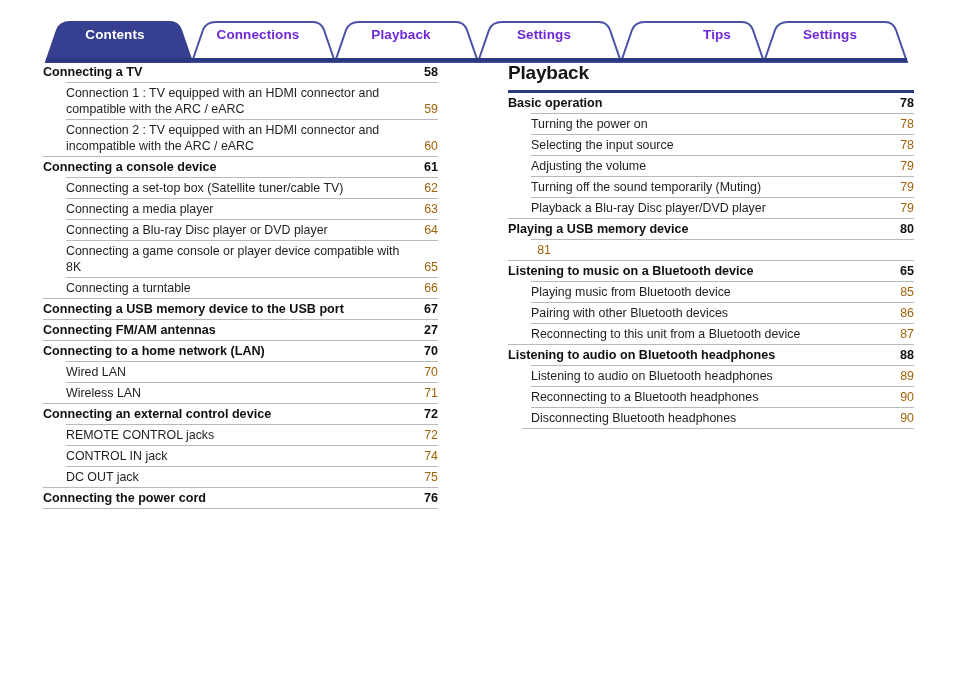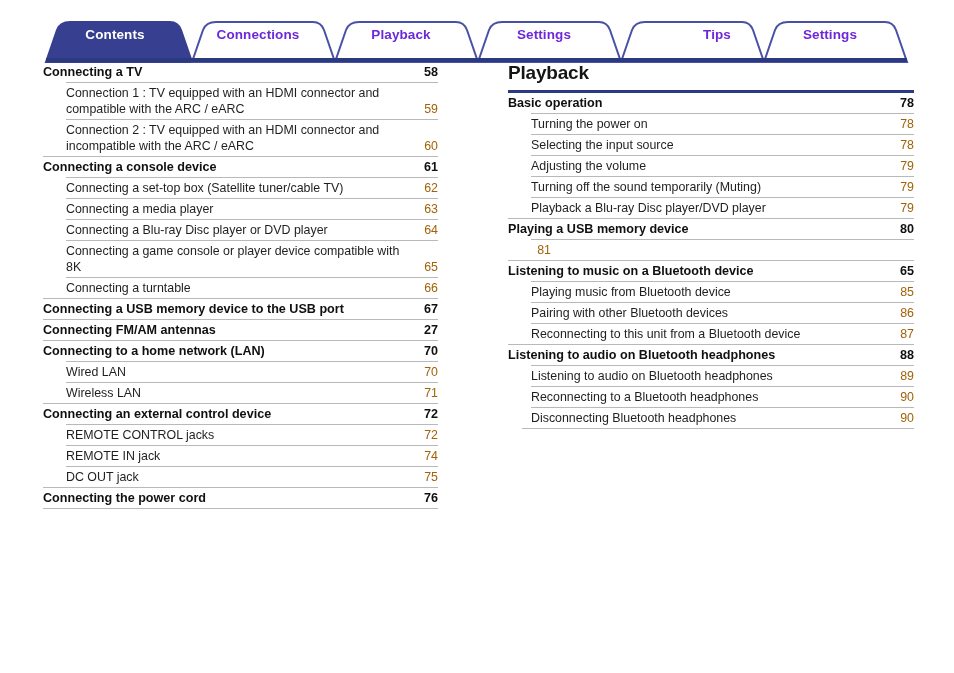--- a/index.html
+++ b/index.html
@@ -228,21 +228,21 @@
         </div>
         <div class="toc-row lvl1">
           <div class="toc-text">Connecting an external control device</div>
           <div class="toc-page">72</div>
         </div>
         <div class="toc-row lvl2">
           <div class="toc-text">REMOTE CONTROL jacks</div>
           <div class="toc-page">72</div>
         </div>
         <div class="toc-row lvl2">
-          <div class="toc-text">REMOTE IN jack</div>
+          <div class="toc-text">CONTROL IN jack</div>
           <div class="toc-page">74</div>
         </div>
         <div class="toc-row lvl2">
           <div class="toc-text">DC OUT jack</div>
           <div class="toc-page">75</div>
         </div>
         <div class="toc-row lvl1">
           <div class="toc-text">Connecting the power cord</div>
           <div class="toc-page">76</div>
         </div>

